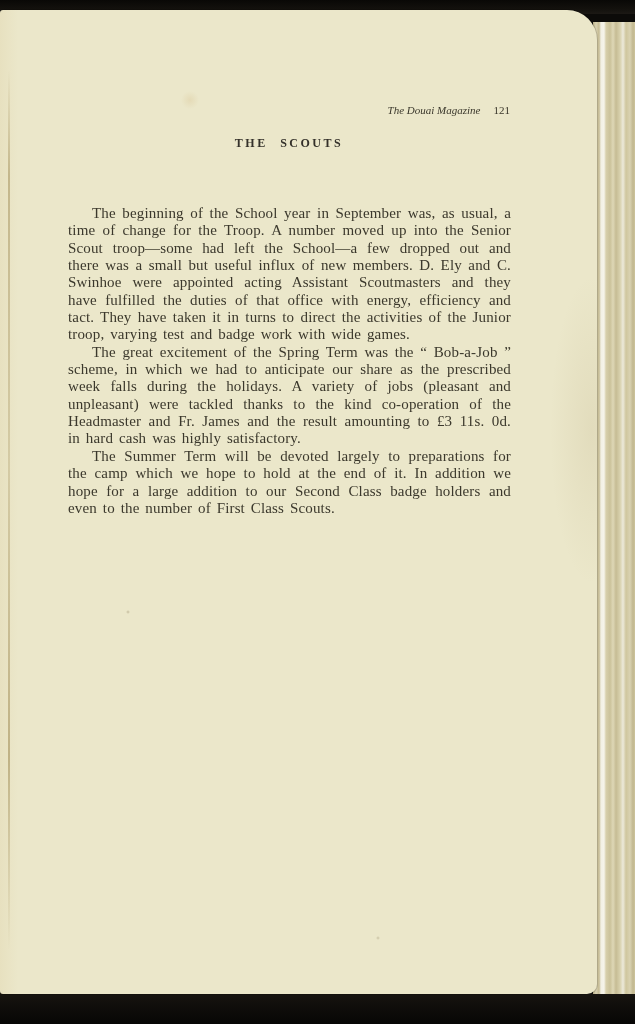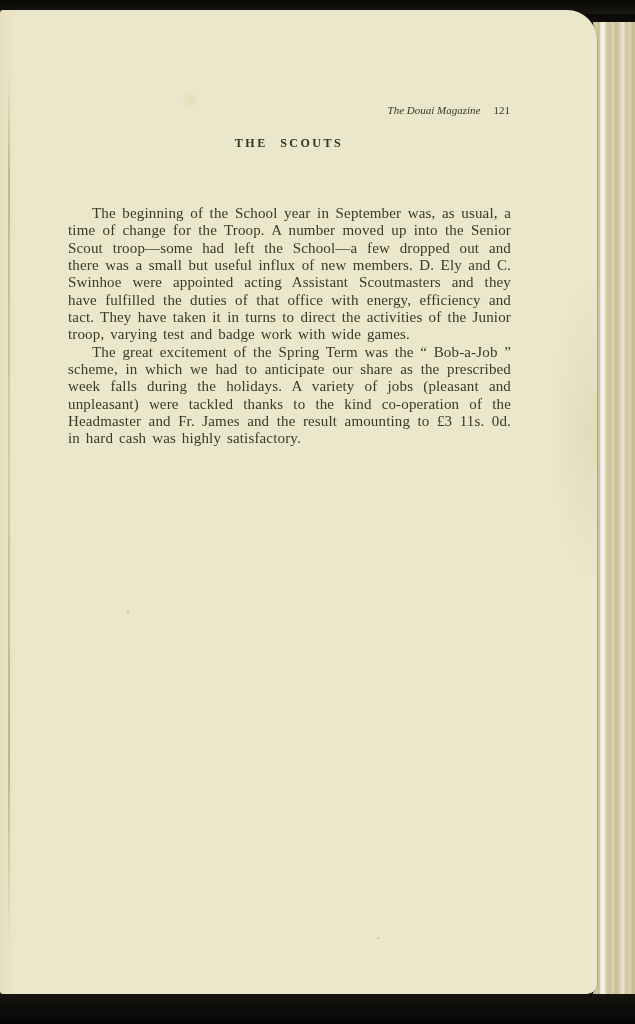--- a/index.html
+++ b/index.html
@@ -120,13 +120,14 @@
 
 <div class="running-header">
   <span class="magazine-title">The Douai Magazine</span><span class="page-number">121</span>
 </div>
 
 <div class="article-title">THE SCOUTS</div>
 
 <div class="article-body">
   <p>The beginning of the School year in September was, as usual, a time of change for the Troop. A number moved up into the Senior Scout troop—some had left the School—a few dropped out and there was a small but useful influx of new members. D. Ely and C. Swinhoe were appointed acting Assistant Scoutmasters and they have fulfilled the duties of that office with energy, efficiency and tact. They have taken it in turns to direct the activities of the Junior troop, varying test and badge work with wide games.</p>
   <p>The great excitement of the Spring Term was the “ Bob-a-Job ” scheme, in which we had to anticipate our share as the prescribed week falls during the holidays. A variety of jobs (pleasant and unpleasant) were tackled thanks to the kind co-operation of the Headmaster and Fr. James and the result amounting to £3 11s. 0d. in hard cash was highly satisfactory.</p>
+  <p>The Summer Term will be devoted largely to preparations for the camp which we hope to hold at the end of it. In addition we hope for a large addition to our Second Class badge holders and even to the number of First Class Scouts.</p>
 </div>
 
 </body></html>

